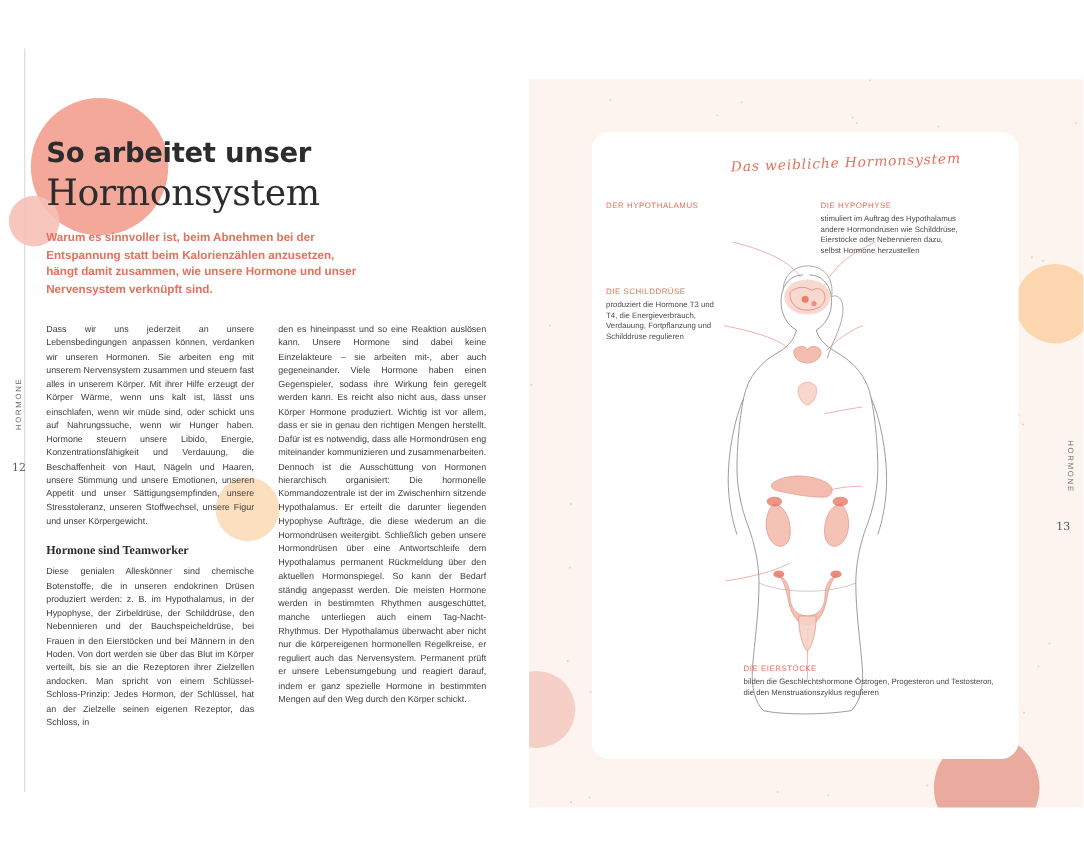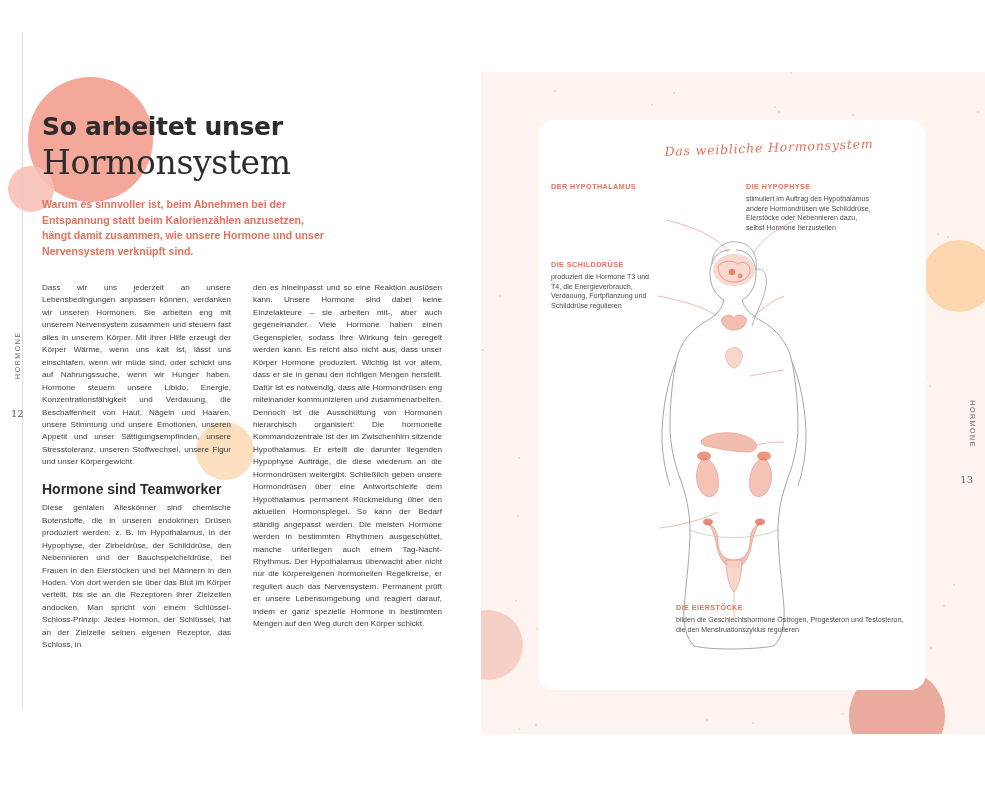--- a/index.html
+++ b/index.html
@@ -17,21 +17,21 @@
   .spread {
     position: relative;
     width: 985px;
     height: 788px;
     background: #ffffff;
   }
 
   
   .page-left {
     position: absolute;
-    left: 0; top: 4px;
+    left: 0; top: 16px;
     width: 480px;
     height: 704px;
     background: #ffffff;
     overflow: hidden;
   }
   .left-rule {
     position: absolute;
     left: 22px; top: 28px;
     width: 1px; height: 732px;
     background: #d9d9d9;
@@ -121,23 +121,24 @@
   .col {
     width: 189px;
     font-size: 8.1px;
     line-height: 12.45px;
     color: #3d3d3d;
     text-align: justify;
   }
   .col p { margin: 0 0 0 0; }
   .col h3 {
     margin: 14px 0 7px 0;
-    font-size: 14px;
+    font-size: 11px;
     font-weight: bold;
     color: #2c2c2c;
+    font-family: Liberation Serif, serif;
   }
 
   
   .page-right {
     position: absolute;
     left: 481px; top: 72px;
     width: 504px;
     height: 662px;
     background: #fdf3ef;
     overflow: hidden;
@@ -190,21 +191,21 @@
     font-style: italic;
     font-size: 12.5px;
     color: #e4715c;
     letter-spacing: 0.8px;
     transform: rotate(-2.2deg);
   }
 
   .ann { position: absolute; }
   .ann .t {
     font-size: 7.2px;
-    font-weight: bold;
+    font-weight: normal;
     letter-spacing: 0.45px;
     color: #e4715c;
     line-height: 9.6px;
     margin-bottom: 3px;
   }
   .ann .b {
     font-size: 7.1px;
     line-height: 9.9px;
     color: #4a4a4a;
   }

